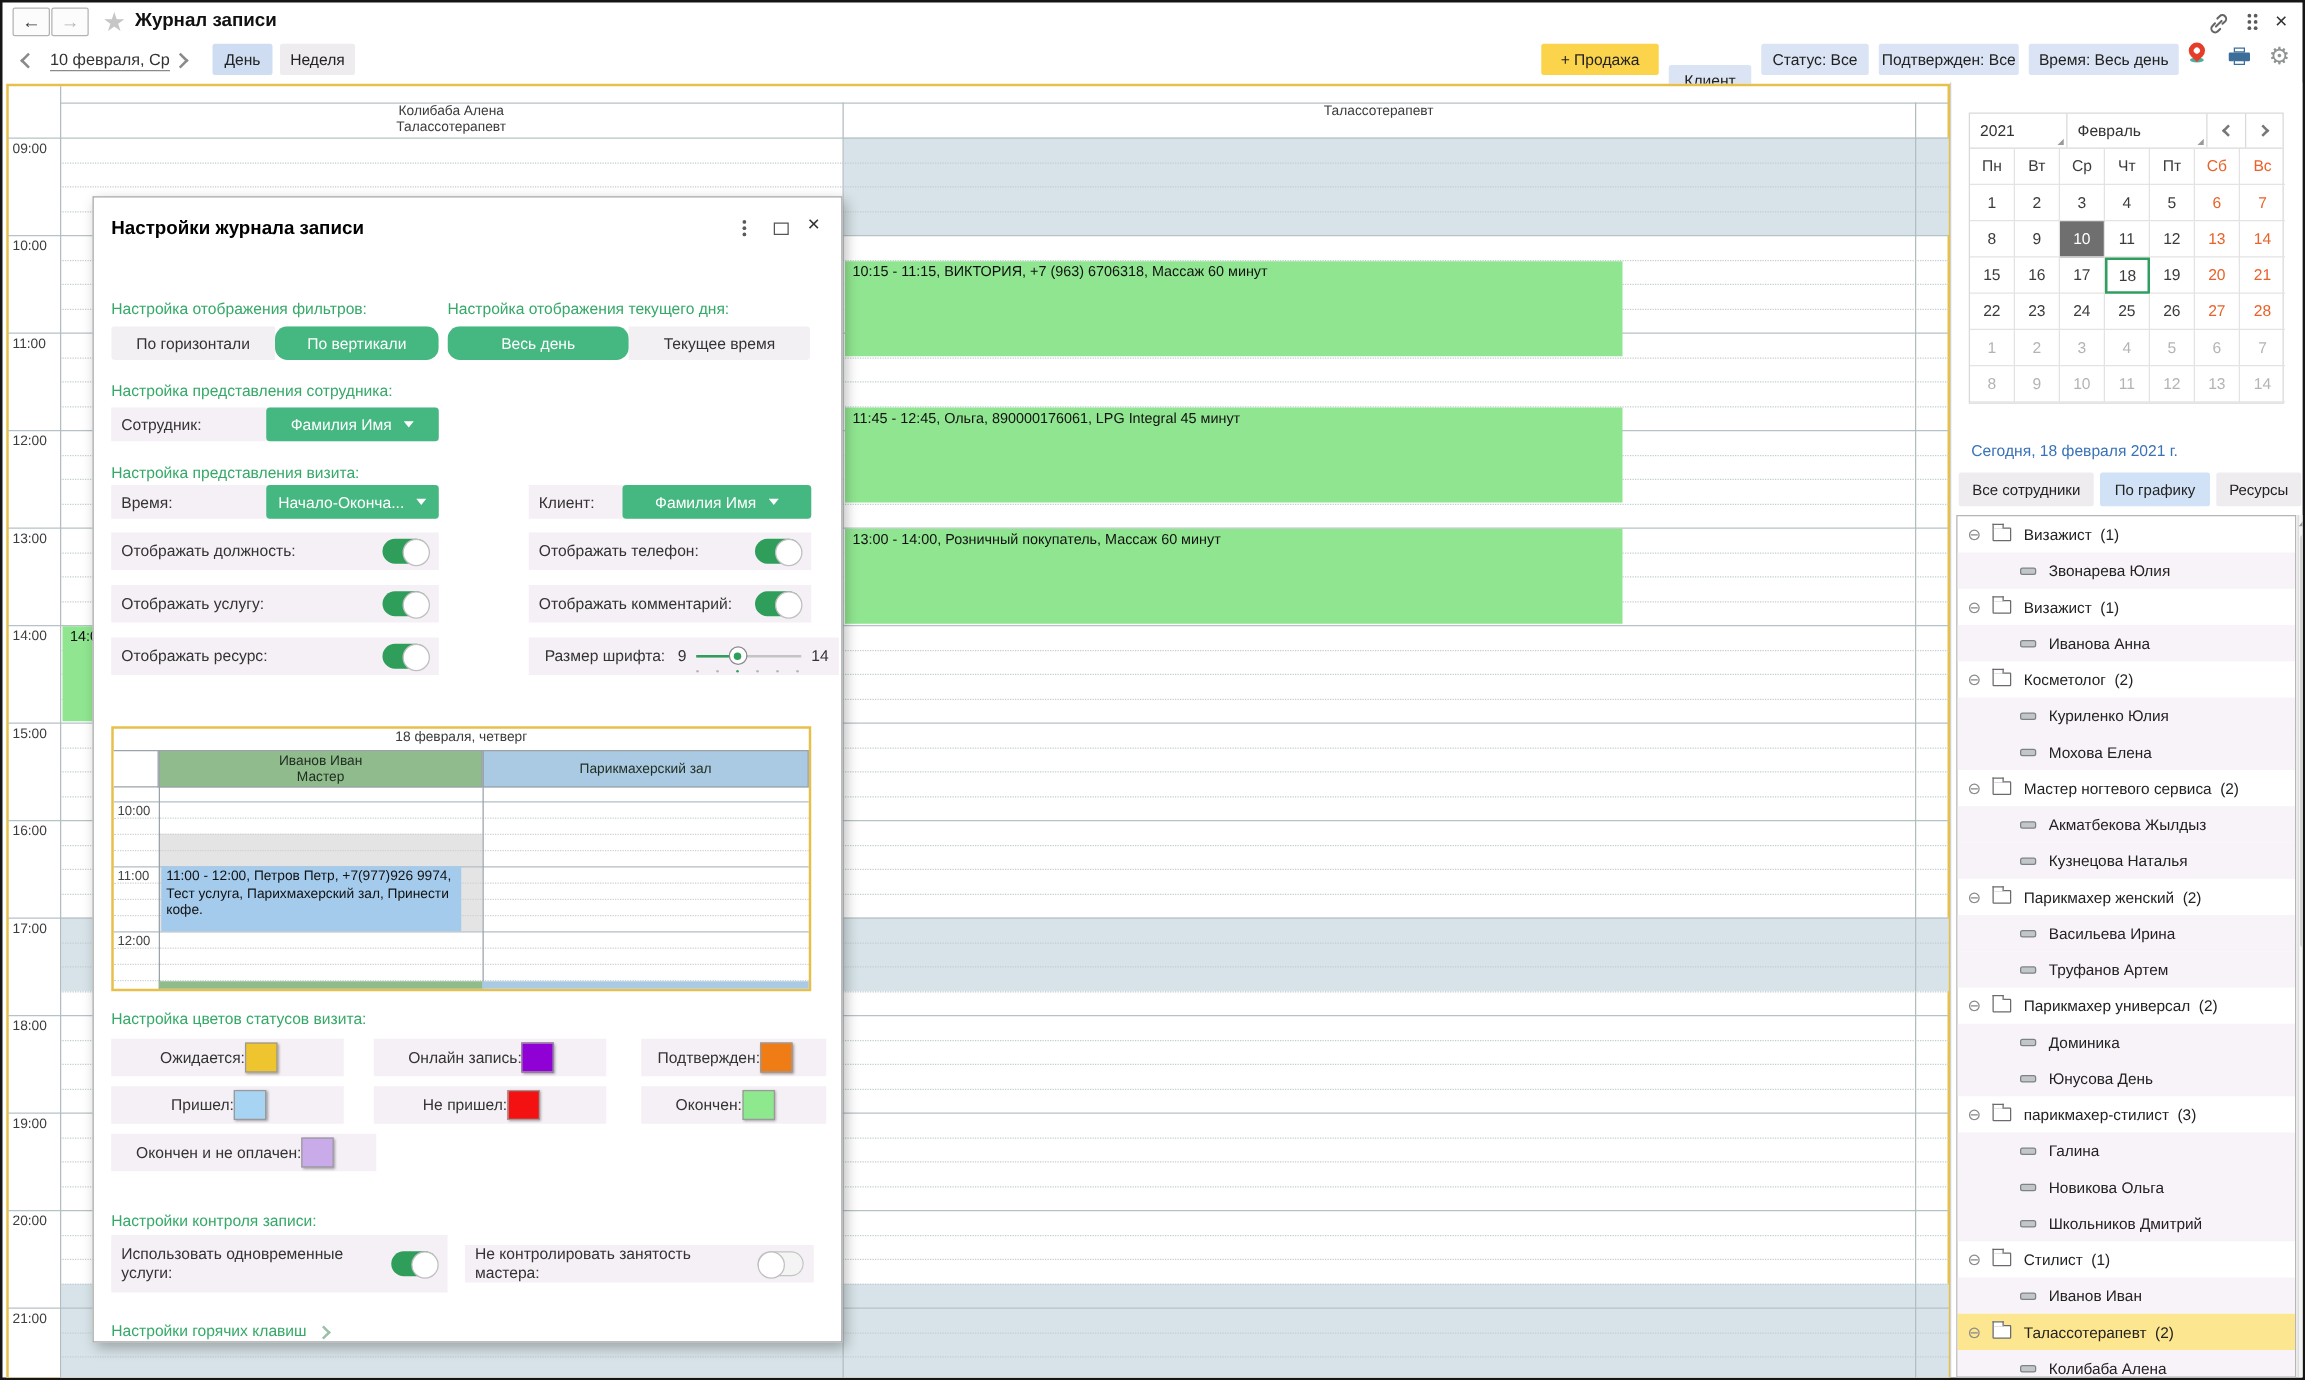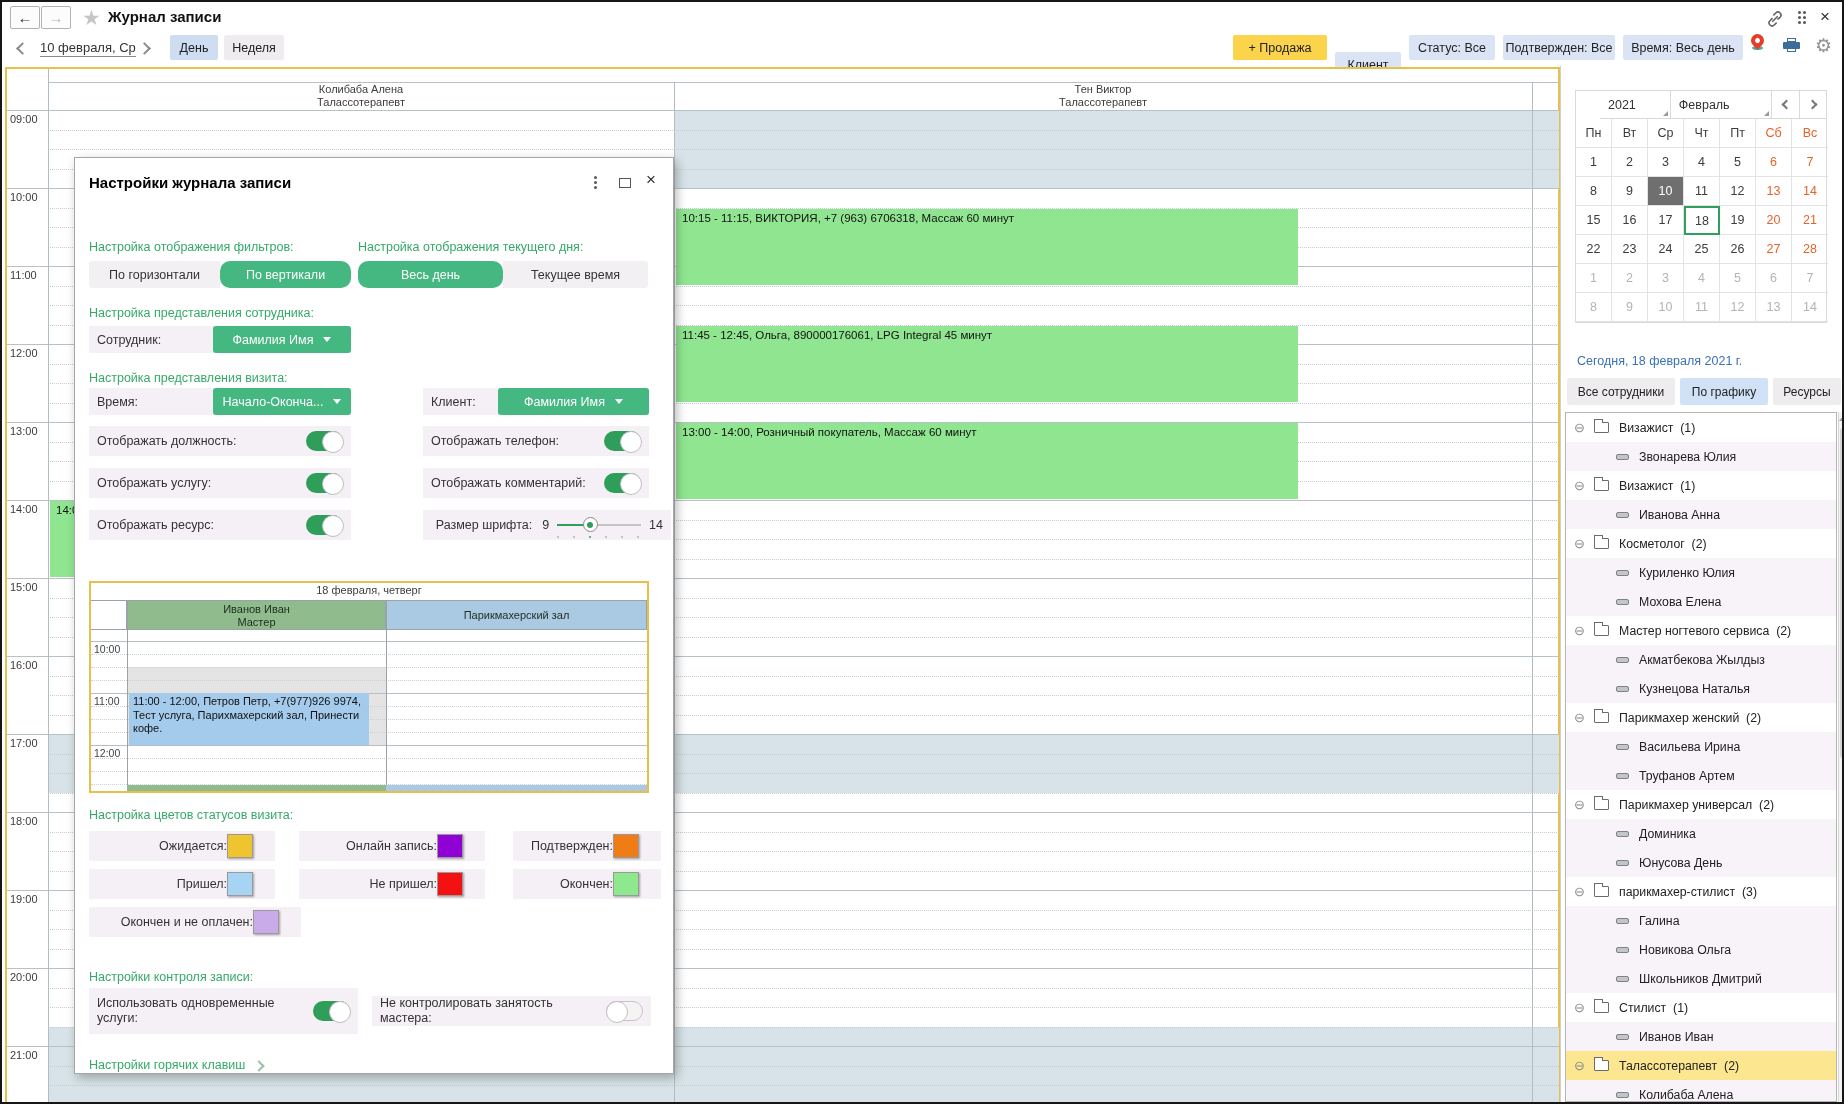--- a/index.html
+++ b/index.html
@@ -79,31 +79,31 @@
   .pv-head{position:absolute;top:17px;height:30px;font-size:11px;line-height:13px;text-align:center;
            padding-top:2px;color:#1f2d1f;border:1px solid #9aa3a8;}
   .pv-hline{position:absolute;height:1px;background:#b5bec2;}
   .pv-qline{position:absolute;height:0;border-top:1px dotted #c9d2d5;}
   .pv-vline{position:absolute;width:1px;background:#9aa3a8;}
   .pv-time{position:absolute;font-size:10.5px;color:#444;}
   .pv-busy{position:absolute;background:#e4e4e4;}
   .pv-appt{position:absolute;background:#a5cbec;font-size:11px;line-height:13.5px;color:#111;padding:2px 4px;overflow:hidden;}
   .pv-foot{position:absolute;height:6px;}
   .srow{position:absolute;height:30px;background:#f5f0f5;display:flex;align-items:center;
-        justify-content:flex-end;font-size:12.5px;color:#333;padding:0 22px 0 8px;}
+        justify-content:center;font-size:12.5px;color:#333;padding:0 22px 0 8px;}
   .swatch{width:26px;height:24px;border:1px solid #9a9a9a;box-shadow:1px 1px 2px rgba(0,0,0,.35);flex:none;}
   .ctlrow{position:absolute;background:#f5f0f5;display:flex;align-items:center;justify-content:space-between;
           font-size:12.5px;color:#333;padding:0 8px;line-height:15px;}
   .hotlink{position:absolute;left:14px;top:900px;font-size:12.5px;color:#35a968;display:flex;align-items:center;}
   .chv-g{width:8px;height:8px;border-left:2px solid #9bbfa8;border-bottom:2px solid #9bbfa8;
          transform:rotate(-135deg);margin-left:10px;margin-top:1px;}
   
   #rpanel{position:absolute;left:1558px;top:64px;width:282px;height:1036px;background:#fff;border-left:1px solid #cfcfcf;}
   .mc-wrap{position:absolute;left:14px;top:24px;width:252px;border:1px solid #d9d9d9;}
-  .mc-hrow{display:flex;height:28px;border-bottom:1px solid #d9d9d9;margin-left:24px;}
+  .mc-hrow{display:flex;height:28px;border-bottom:1px solid #d9d9d9;}
   .mc-hcell{position:relative;border-right:1px solid #d9d9d9;display:flex;align-items:center;
             font-size:12.5px;color:#333;padding-left:8px;}
   .mc-hcell:last-child{border-right:none;}
   .combo::after{content:"";position:absolute;right:2px;bottom:2px;width:0;height:0;
                 border-bottom:5px solid #9a9a9a;border-left:5px solid transparent;}
   .mc-nav{justify-content:center;padding-left:0;}
   .mchv{width:7px;height:7px;border-left:2px solid #777;border-bottom:2px solid #777;}
   .mc-grid{display:grid;grid-template-columns:repeat(7,36px);}
   .mc-cell{height:29px;border-right:1px solid #e3e3e3;border-bottom:1px solid #e3e3e3;
            display:flex;align-items:center;justify-content:center;font-size:12.5px;color:#3c3c3c;}
@@ -175,21 +175,20 @@
   </div>
   <div class="abs gear" style="left:1813px;top:34px;">⚙</div>
 
   <div id="cal-layer">
     <div class="cal-frame"></div>
     <div class="colhead" style="left:46px;width:626px;">
       <div>Колибаба Алена</div>
       <div>Талассотерапевт</div>
     </div>
     <div class="colhead" style="left:672px;width:858px;">
-      <div>Тен Виктор</div>
       <div>Талассотерапевт</div>
     </div>
     <div class="hline" style="left:46px;top:80px;width:1511px;"></div>
     <div class="vline" style="left:46px;top:67px;height:1034px;"></div>
     <div class="vline" style="left:672px;top:80px;height:1021px;"></div>
     <div class="vline" style="left:1530px;top:80px;height:1021px;"></div>
   <div class="band" style="left: 673px; top: 108px; width: 884px; height: 78px;"></div>
       <div class="band" style="left: 47px; top: 732px; width: 1510px; height: 58.5px;"></div>
       <div class="band" style="left: 47px; top: 1024.5px; width: 1510px; height: 76.5px;"></div>
       <div class="hline" style="left: 4px; top: 108px; width: 1553px;"></div>

